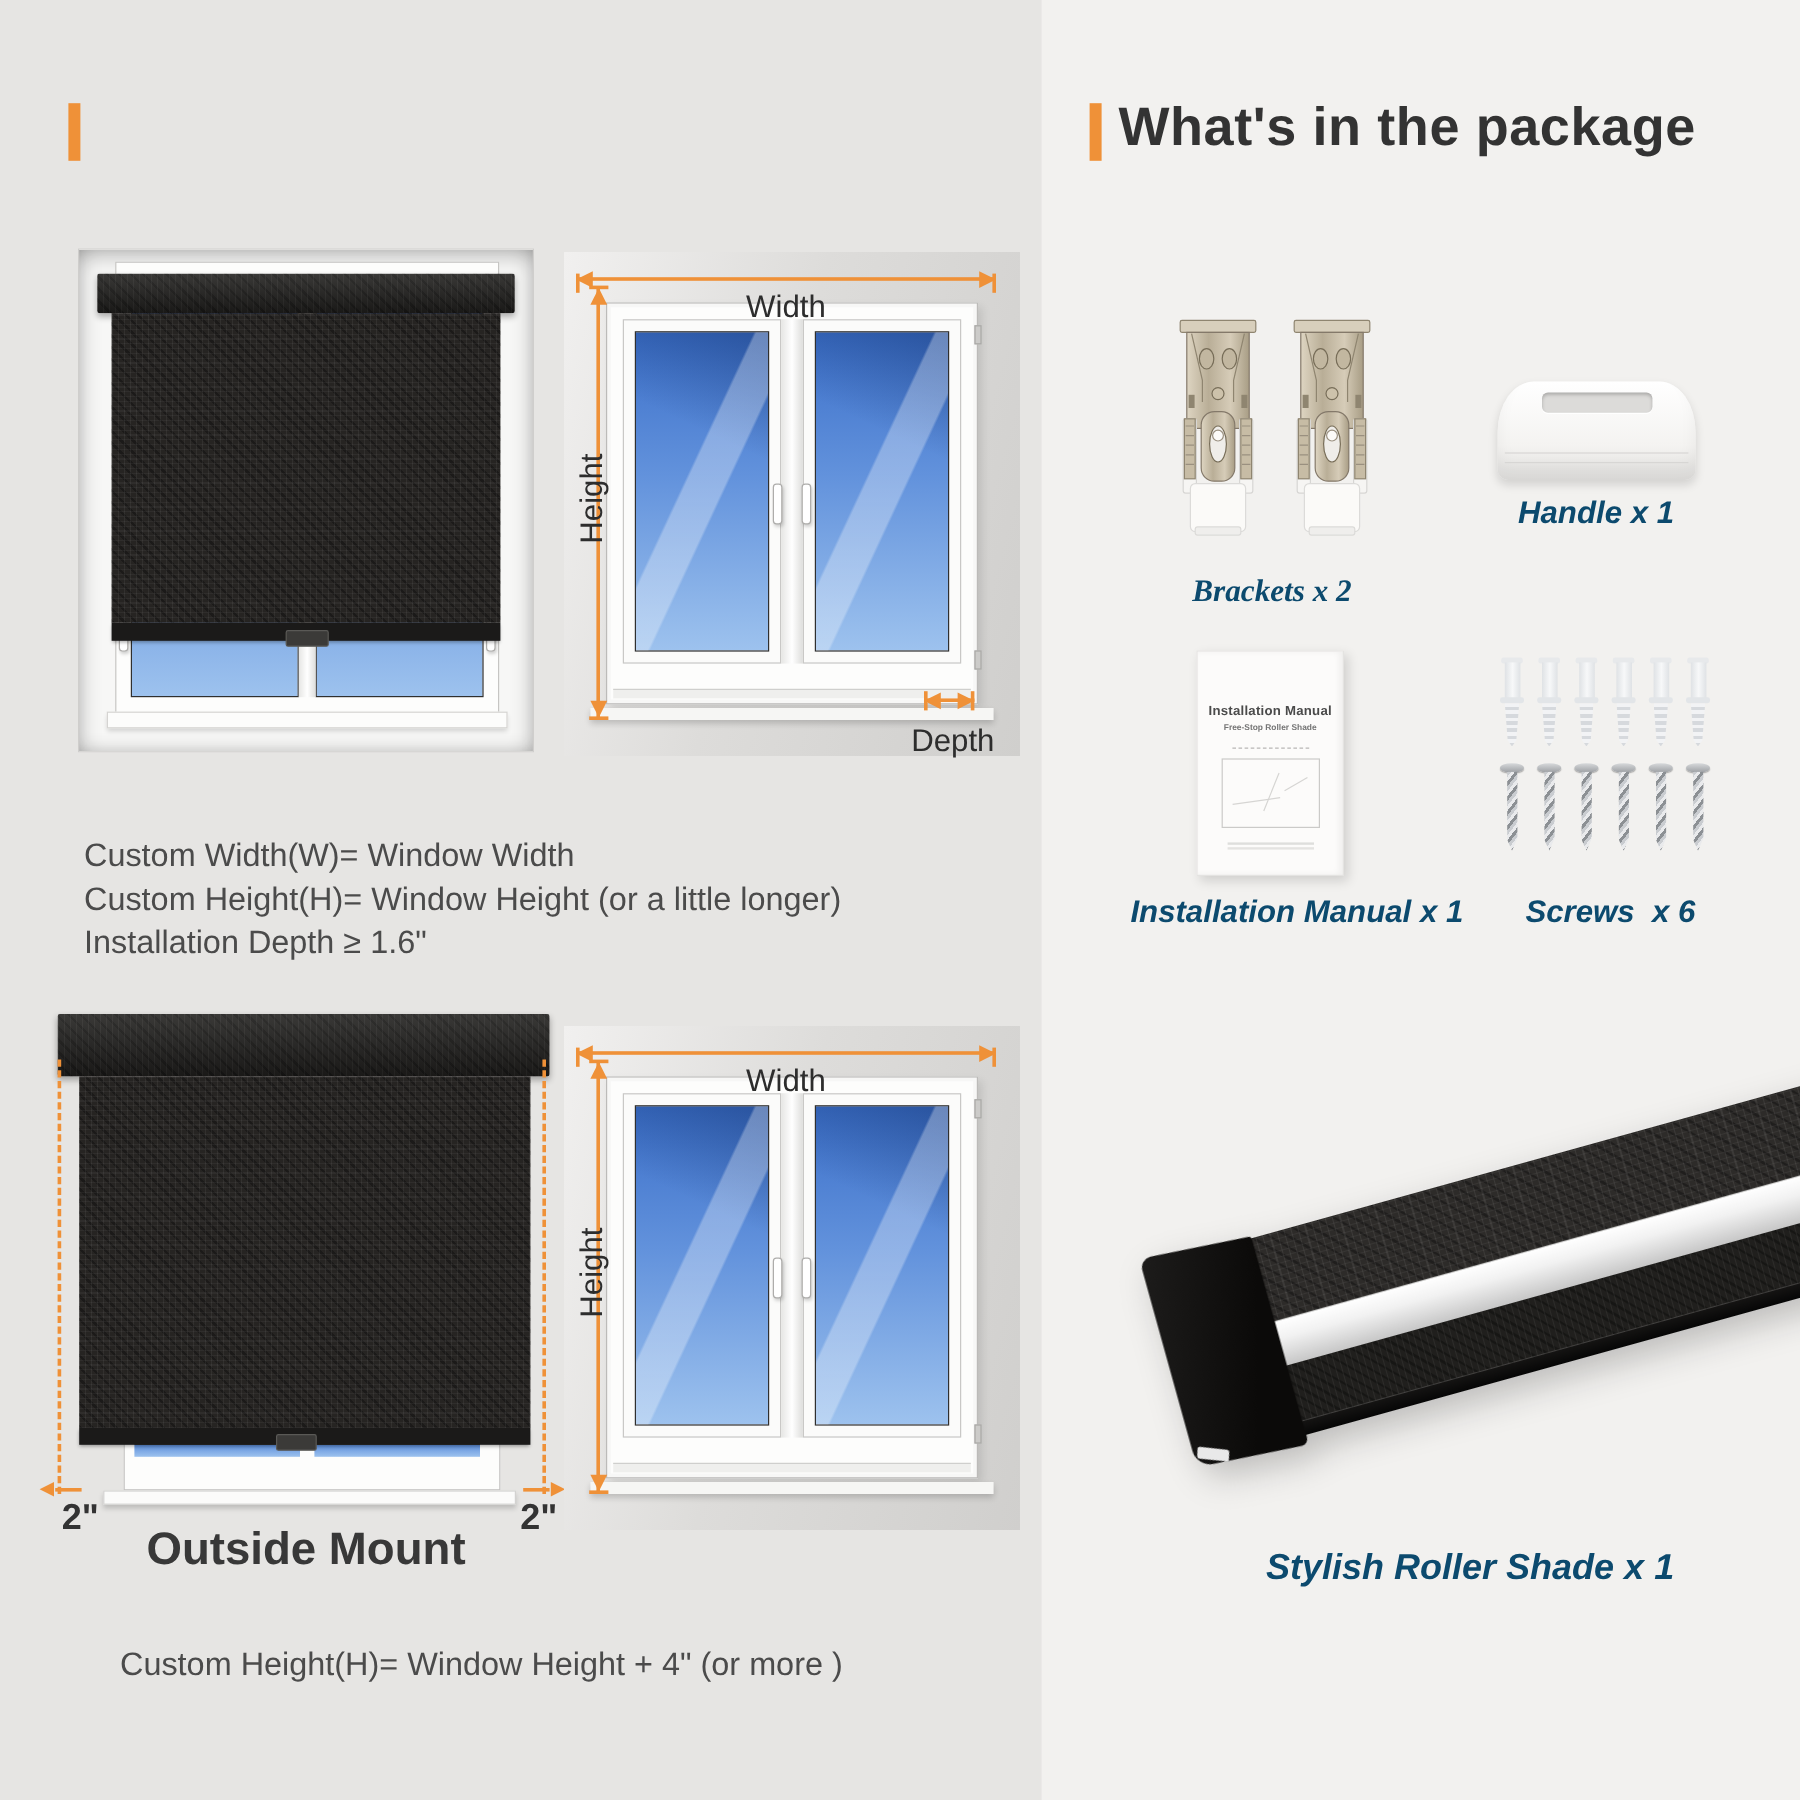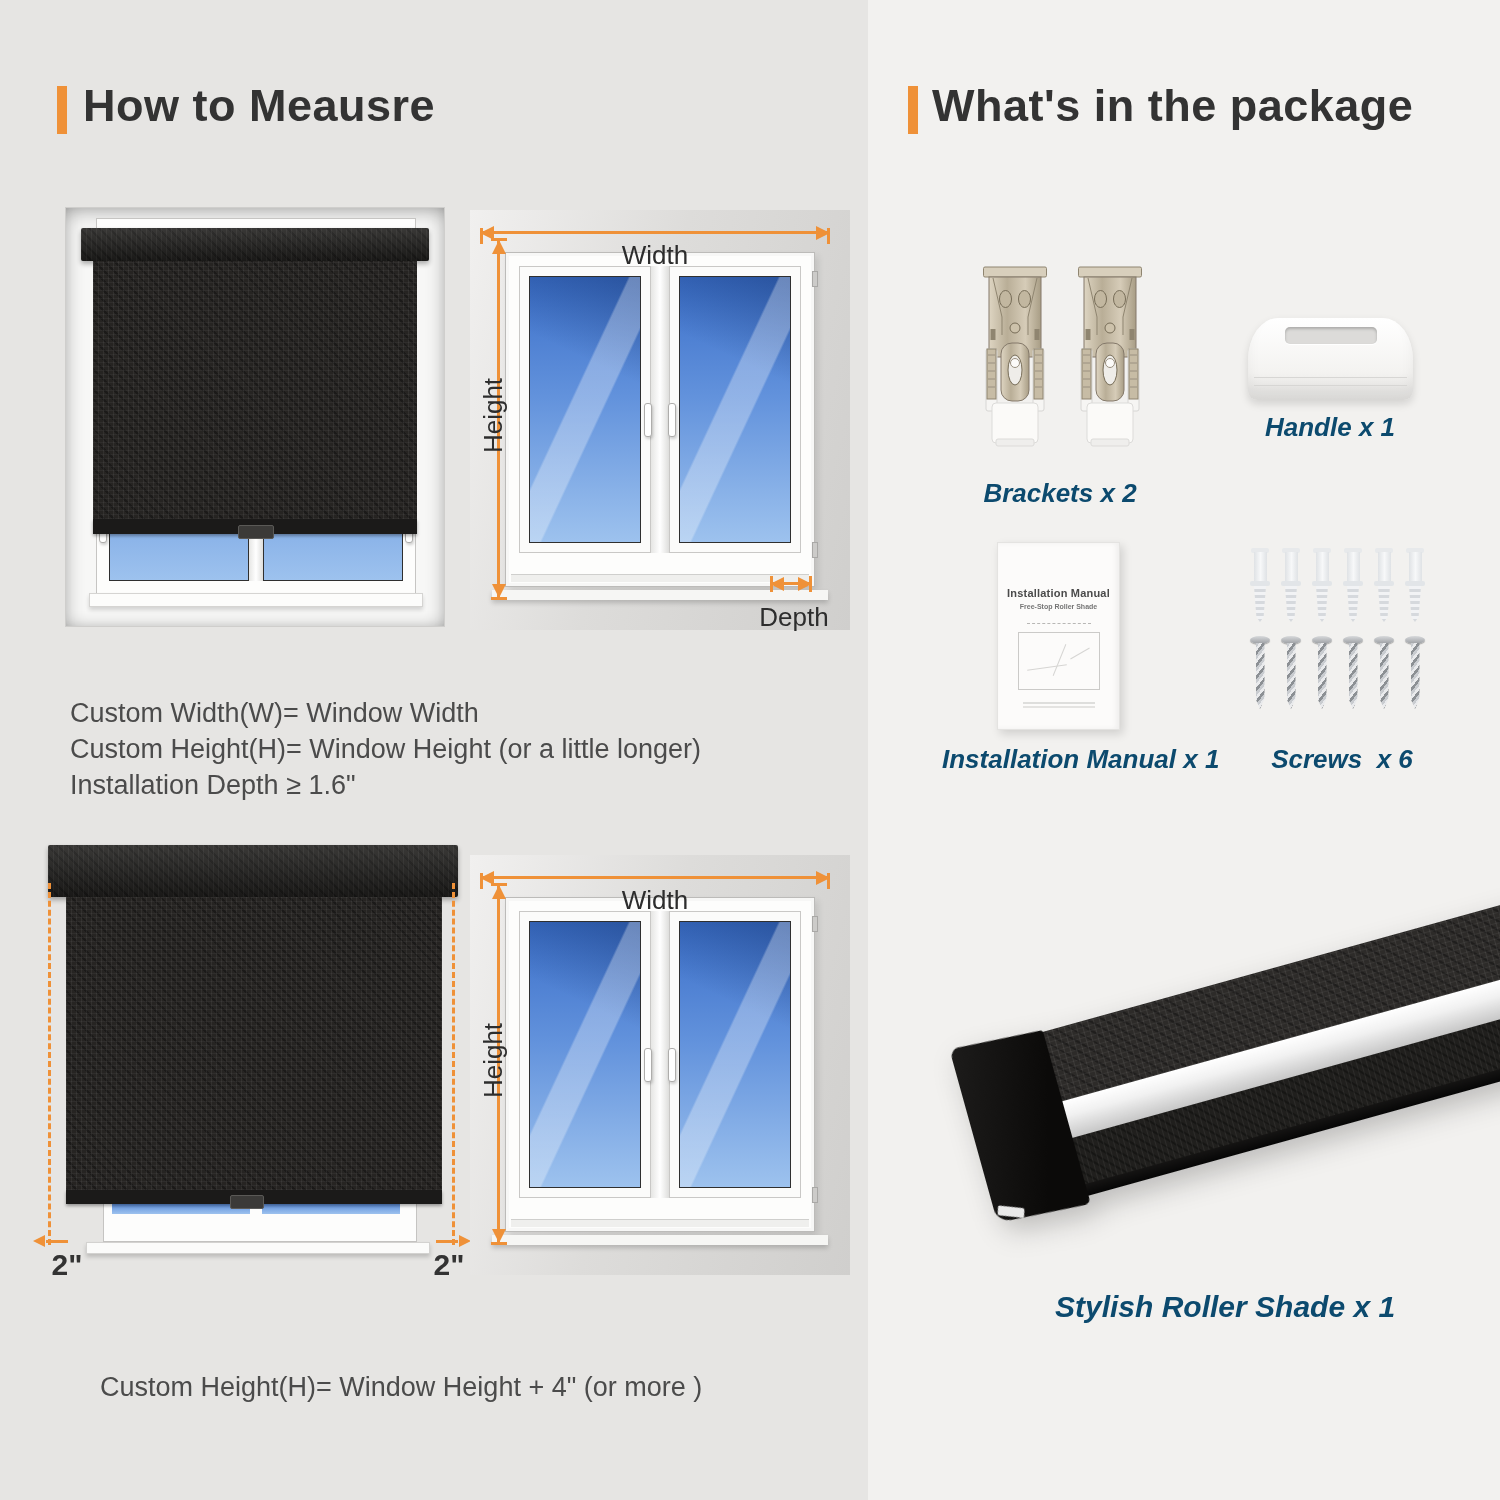--- a/index.html
+++ b/index.html
@@ -124,21 +124,20 @@
     border-radius:10px 3px 6px 14px;transform:skewY(4deg);}
   .end-cap::after{content:"";position:absolute;left:3px;bottom:3px;width:26px;height:10px;background:#e9e9e9;
     transform:rotate(18deg);border-radius:2px;}
 </style>
 </head>
 <body>
 
 <div id="leftPanel" class="panel">
 
   <span class="accent-bar" style="left:57px;top:86px;"></span>
-  <h1 class="sec-title" style="left:83px;top:80px;">How to Meausre</h1>
 
   <div class="abs" style="left:65px;top:207px;width:380px;height:420px;background:#f7f7f6;border:1px solid #cfcecc;
        box-shadow:inset 0 14px 18px -10px rgba(0,0,0,.28),inset 14px 0 18px -12px rgba(0,0,0,.20),inset -14px 0 18px -12px rgba(0,0,0,.20),inset 0 -10px 14px -8px rgba(0,0,0,.16);">
 
     <div class="abs" style="left:30px;top:10px;width:320px;height:385px;background:#fdfdfc;border:1px solid #c6c5c3;">
       <div class="abs" style="left:12px;top:40px;width:140px;height:322px;border:1px solid #2f2f2f;background:linear-gradient(180deg,#3b6fc9,#6292dc 55%,#9dc2ee);"></div>
       <div class="abs" style="left:166px;top:40px;width:140px;height:322px;border:1px solid #2f2f2f;background:linear-gradient(180deg,#3b6fc9,#6292dc 55%,#9dc2ee);"></div>
       <div class="abs" style="left:152px;top:40px;width:14px;height:322px;background:linear-gradient(90deg,#e6e6e4,#fff 50%,#dededc);"></div>
       <div class="w-handle" style="left:2px;top:290px;"></div>
       <div class="w-handle" style="left:308px;top:290px;"></div>
@@ -230,20 +229,21 @@
       <span class="tick-dl" style="right:0;"></span>
     </div>
     <div class="m-label" style="left:120px;top:30px;width:130px;">Width</div>
     <div class="m-line-v" style="left:27px;top:30px;height:358px;">
       <span class="tick-h" style="top:-2px;"></span>
       <span class="tick-h" style="bottom:-2px;"></span>
     </div>
     <div class="m-label" style="left:-32px;top:190px;width:110px;transform:rotate(-90deg);">Height</div>
   </div>
 
+  <div class="mount-heading" style="left:25px;top:1270px;width:460px;">Outside Mount</div>
   <div class="body-line" style="left:70px;top:1372px;margin-left:30px;">Custom Height(H)= Window Height + 4" (or more )</div>
 </div>
 
 <div id="rightPanel" class="panel">
 
   <span class="accent-bar" style="left:40px;top:86px;"></span>
   <h1 class="sec-title" style="left:64px;top:80px;">What's in the package</h1>
 
   <svg class="abs" style="left:114px;top:265px;" width="66" height="185" viewBox="0 0 66 185">
     <defs>
@@ -294,21 +294,21 @@
     <rect x="51" y="84" width="11" height="62" rx="2" fill="#f6f5f3" stroke="#d7d6d4"></rect>
     <rect x="5" y="84" width="9" height="50" fill="#c7bca5" stroke="#8f8570"></rect>
     <rect x="52" y="84" width="9" height="50" fill="#c7bca5" stroke="#8f8570"></rect>
     <path d="M6,90 h7 M6,98 h7 M6,106 h7 M6,114 h7 M6,122 h7 M53,90 h7 M53,98 h7 M53,106 h7 M53,114 h7 M53,122 h7" stroke="#9a9080" stroke-width="1"></path>
     <rect x="19" y="78" width="28" height="58" rx="11" fill="url(#mB)" stroke="#84796a"></rect>
     <ellipse cx="33" cy="105" rx="7" ry="15" fill="#efede9" stroke="#776d58"></ellipse>
     <circle cx="33" cy="98" r="4.5" fill="#fcfbf9" stroke="#9a9080"></circle>
     <rect x="10" y="138" width="46" height="40" rx="4" fill="#fbfaf8" stroke="#dcdbd9"></rect>
     <rect x="14" y="174" width="38" height="7" rx="2" fill="#efeeec" stroke="#dcdbd9"></rect>
   </svg>
-  <div class="pkg-label" style="left:102px;top:478px;width:180px;">Brackets x 2</div>
+  <div class="pkg-label" style="left:102px;top:478px;width:180px;font-family:Liberation Serif, serif;">Brackets x 2</div>
 
   <div class="handle-shape" style="left:380px;top:318px;">
     <div class="handle-slot"></div>
     <div class="handle-ridge" style="bottom:22px;"></div>
     <div class="handle-ridge" style="bottom:14px;"></div>
   </div>
   <div class="pkg-label" style="left:372px;top:412px;width:180px;">Handle x 1</div>
 
   <div class="manual-sheet" style="left:129px;top:542px;">
     <div class="man-title">Installation Manual</div>

